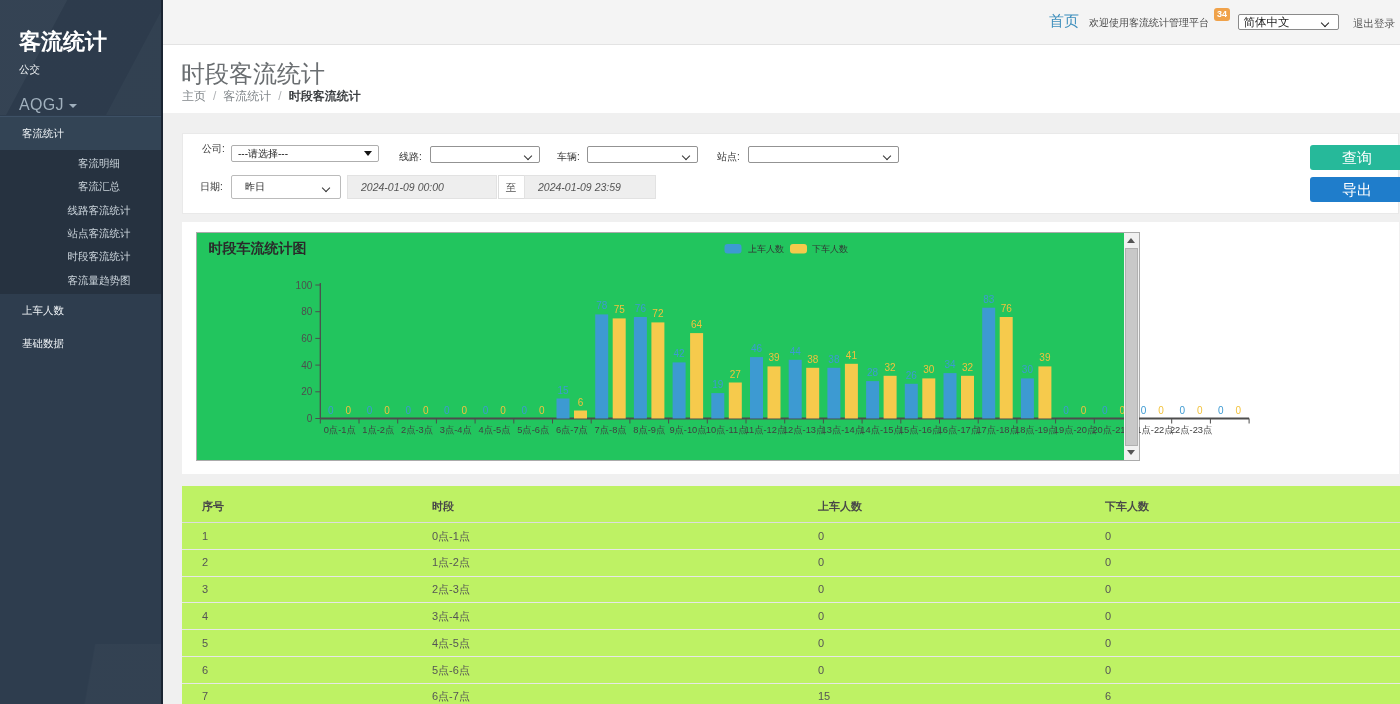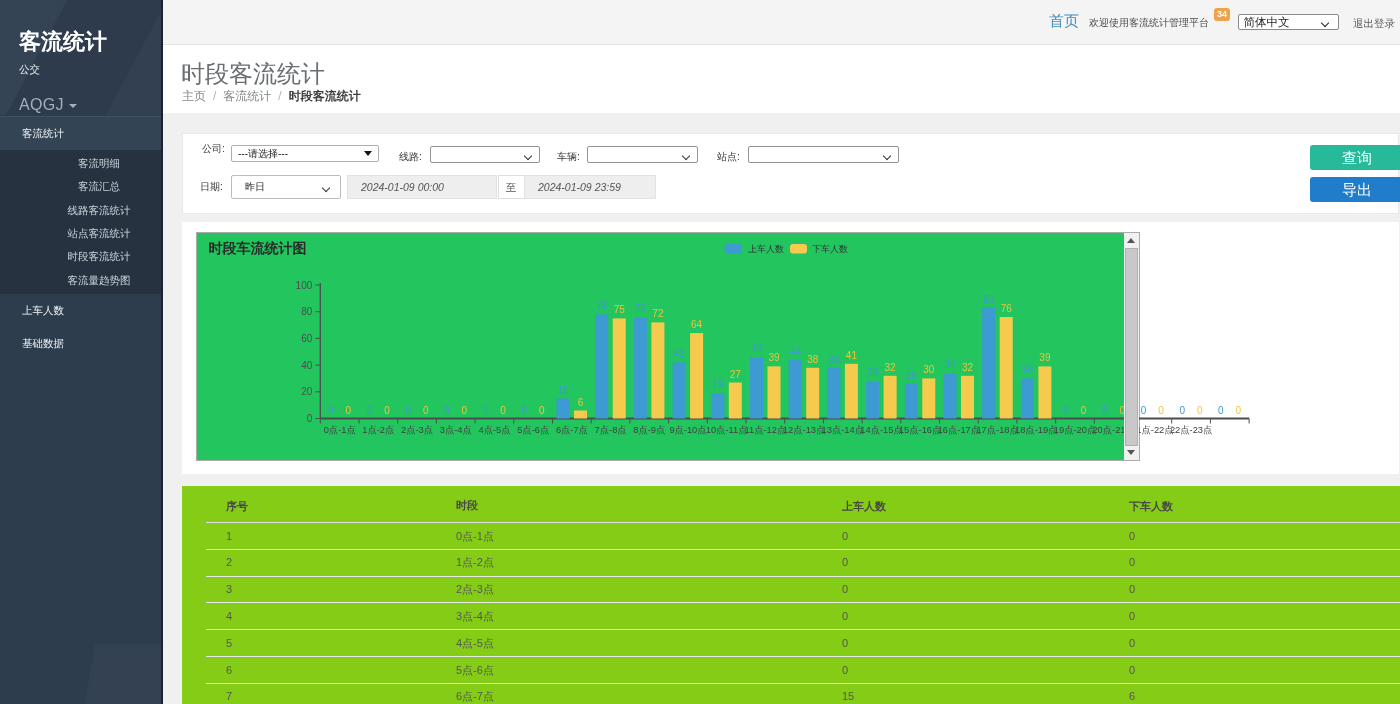--- a/index.html
+++ b/index.html
@@ -62,26 +62,26 @@
 #chartpanel { left:182px; top:222px; width:1217px; height:252px; background:#fff; }
 #chartbox { position:absolute; left:14px; top:10px; width:944px; height:229px; border:1px solid #ababab; background:#22c55e; }
 #ctitle { position:absolute; left:11.5px; top:6.5px; font-size:14px; font-weight:bold; color:#2a2a2a; }
 #scrollbar { position:absolute; right:0; top:0; width:15px; height:227px; background:#f1f1f1; }
 #scrollbar .thumb { position:absolute; left:1px; top:15px; width:13px; height:198px; background:#c8c8c8; border:1px solid #b0b0b0; }
 #scrollbar .sarr { position:absolute; left:3px; width:0; height:0; border-left:4.5px solid transparent; border-right:4.5px solid transparent; }
 #scrollbar .up { top:5px; border-bottom:5px solid #555; }
 #scrollbar .dn { bottom:5px; border-top:5px solid #555; }
 
 
-#tablepanel { left:182px; top:486px; width:1218px; height:218px; background:#84cc16;padding-left:24px; }
+#tablepanel { left:182px; top:486px; width:1218px; height:218px; background:#bef264; }
 #tablepanel table { width:100%; border-collapse:collapse; font-size:11px; color:#555; }
 #tablepanel th { text-align:left; font-weight:bold; color:#484848; padding:12.5px 0 8.5px 0; line-height:15px; border-bottom:1px solid #ddd; }
 #tablepanel td { padding:5.6px 0; line-height:14.6px; border-bottom:1px solid #e7e7e7; }
 #tablepanel .c1 { padding-left:20px; width:250px; }
-#tablepanel .c2 { width:386px;font-family:Liberation Mono, monospace; }
+#tablepanel .c2 { width:386px; }
 #tablepanel .c3 { width:287px; }
 </style>
 </head>
 <body>
 
 <div id="sidebar" class="abs">
   <div class="tex1"></div>
   <div class="tex2"></div>
   <div id="logo">客流统计</div>
   <div id="gongjiao">公交</div>

